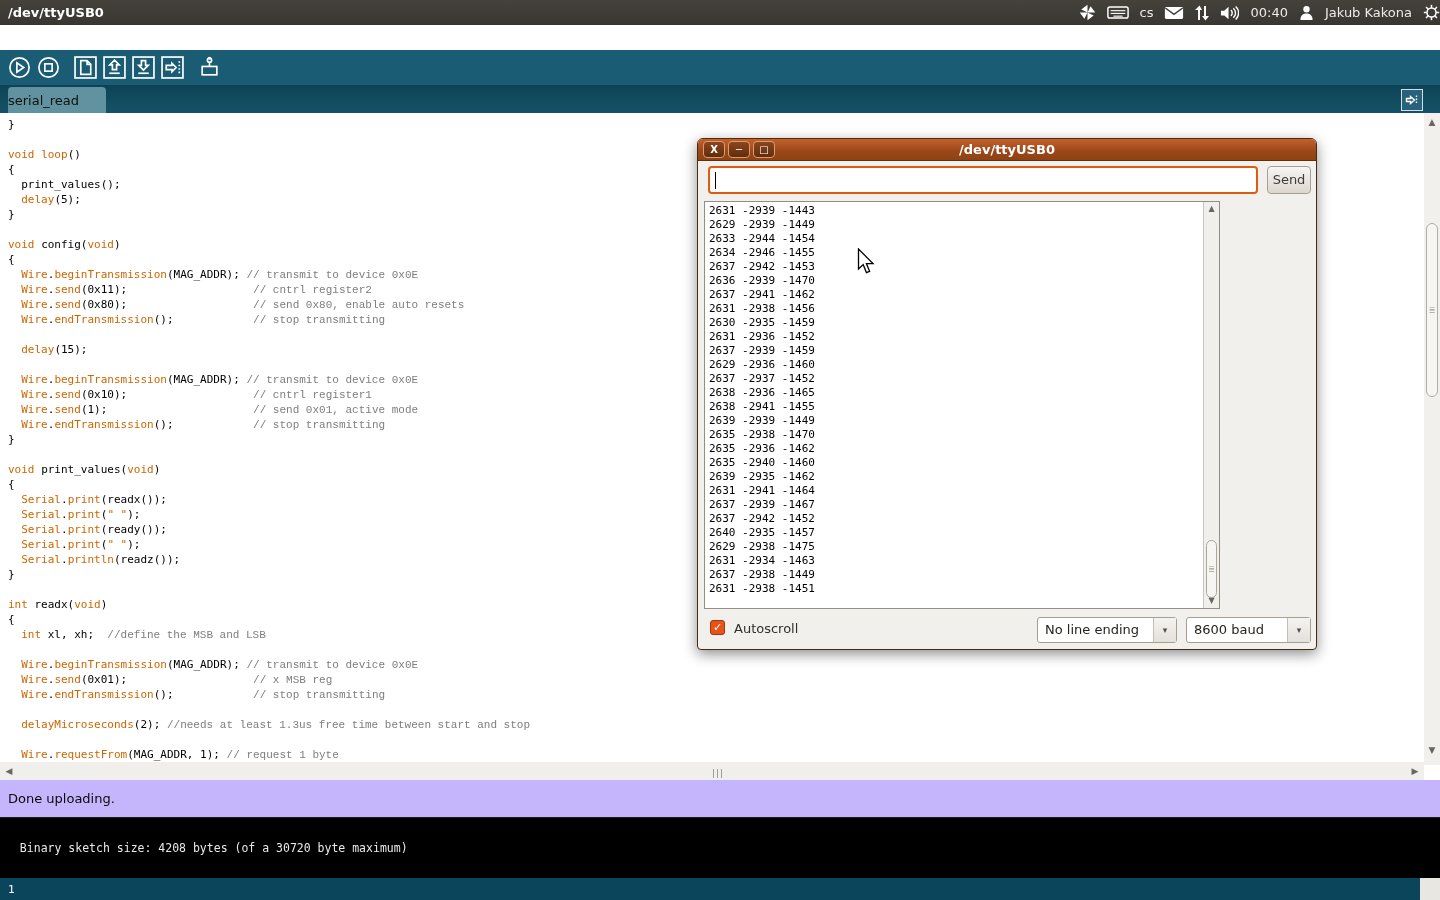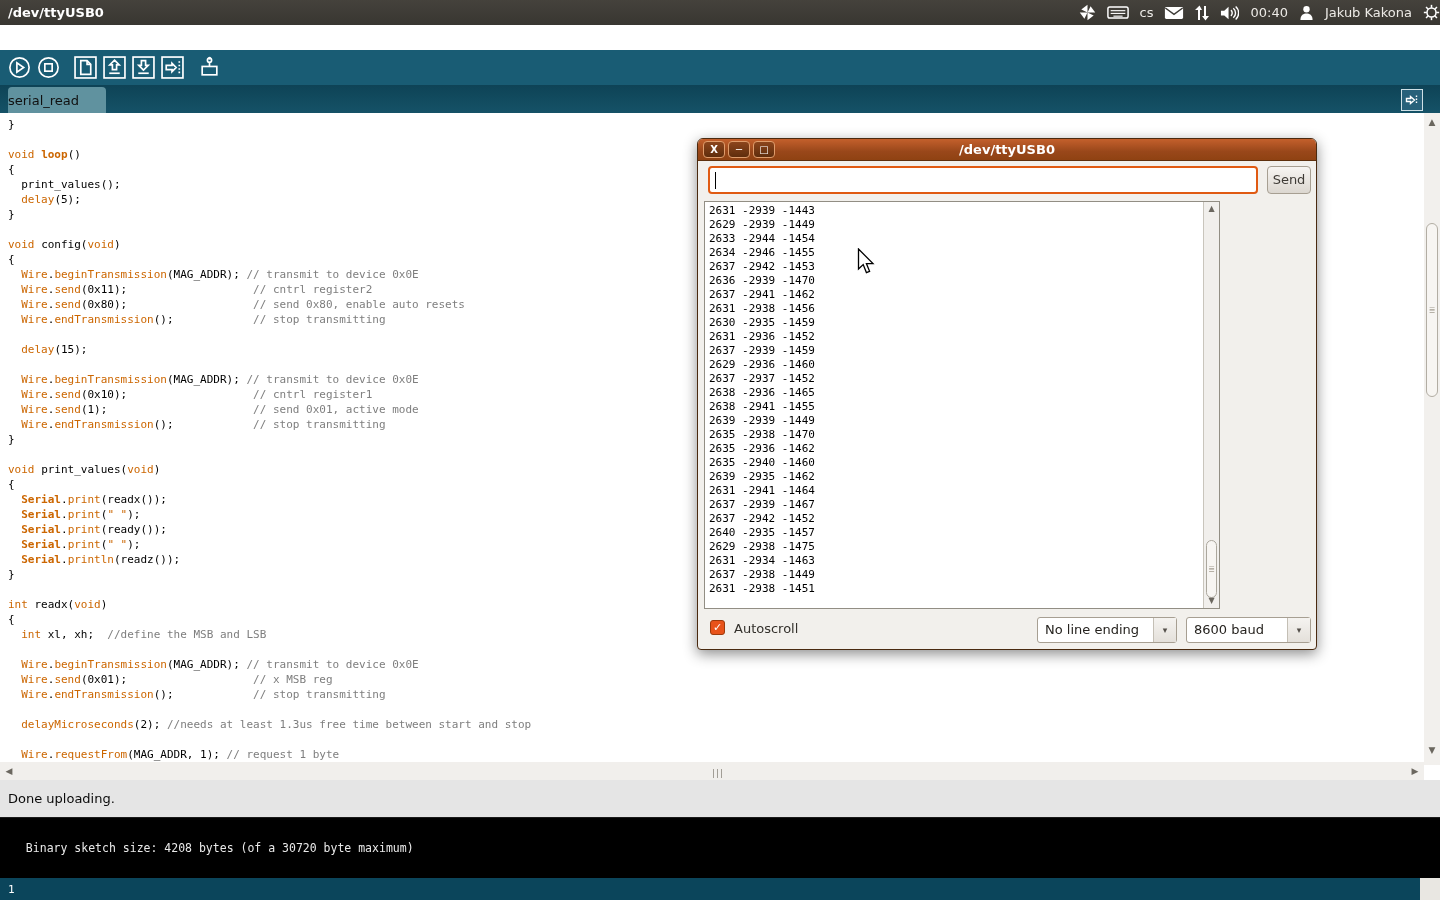--- a/index.html
+++ b/index.html
@@ -35,42 +35,42 @@
   #newtab-btn { position:absolute; right:17px; top:4px; width:22px; height:22px;
                 background:#28617a; border:1px solid #cfe0e6; display:flex; align-items:center; justify-content:center; }
 
   
   #editor { position:absolute; left:0; top:113px; width:1424px; height:649px;
             background:#fff; overflow:hidden; }
   #code { font-family:"DejaVu Sans Mono","Liberation Mono",monospace;
           font-size:11px; line-height:15px; padding:4px 0 0 8px; white-space:pre; color:#000; }
   .code-line { height:15px; }
   .c-k  { color:#cc6600;text-align:center; }
-  .c-kb { color:#cc6600; font-weight:bold; }
-  .c-c  { color:#7e7e7e; }
+  .c-kb { color:#cc6600; font-weight:normal; }
+  .c-c  { color:#7e7e7e;font-family:Liberation Mono, monospace; }
   .c-p  { color:#000; }
 
   
   #vscroll { position:absolute; right:0; top:113px; width:16px; height:652px; background:#f2f0ed; }
   #vscroll .arr { position:absolute; left:0; width:16px; height:14px; color:#6b675f; font-size:9px; text-align:center; line-height:14px; }
   #vthumb { position:absolute; left:2px; top:110px; width:12px; height:174px;
             background:#f7f5f2; border:1px solid #b2ada3; border-radius:7px; }
   .grip { position:absolute; left:50%; top:50%; transform:translate(-50%,-50%);
           color:#a39d92; font-size:8px; line-height:3px; letter-spacing:0; text-align:center; }
   #hscroll { position:absolute; left:0; top:762px; width:1424px; height:18px; background:#f1efec; }
   #hscroll .arr { position:absolute; top:0; width:14px; height:18px; color:#6b675f; font-size:9px; text-align:center; line-height:18px; }
   #split-grip { position:absolute; left:712px; top:768px; color:#8a857c; font-size:9px; letter-spacing:1px; }
 
   
   #statusbar { position:absolute; left:0; top:780px; width:1440px; height:38px;
-               background:#e5e5e5; border-bottom:1px solid #1b1b1b;
+               background:#c4b5fd; border-bottom:1px solid #1b1b1b;
                display:flex; align-items:center; font-size:13px; color:#0b0b0b; padding-left:8px; }
   #console { position:absolute; left:0; top:818px; width:1440px; height:60px; background:#000;
              color:#e9e9e9; font-family:"DejaVu Sans Mono","Liberation Mono",monospace;
-             font-size:11.5px; padding:9px 0 0 12px; white-space:pre; }
+             font-size:11.5px; padding:9px 0 0 6px; white-space:pre; }
   #footer { position:absolute; left:0; top:878px; width:1440px; height:22px; background:#0b455b;
             color:#fff; font-size:11px; display:flex; align-items:center; padding-left:8px;
             font-family:"DejaVu Sans Mono","Liberation Mono",monospace; }
   #resize-grip { position:absolute; right:0; top:878px; width:20px; height:22px; background:#e9e7e2; }
 
   
   #serial-win { position:absolute; left:697px; top:138px; width:620px; height:512px;
                 background:#f2f0ec; border:1px solid #4a2a10; border-radius:6px 6px 4px 4px;
                 box-shadow:0 4px 14px rgba(0,0,0,.45); z-index:10; }
   #sm-titlebar { position:absolute; left:0; top:0; right:0; height:22px;

